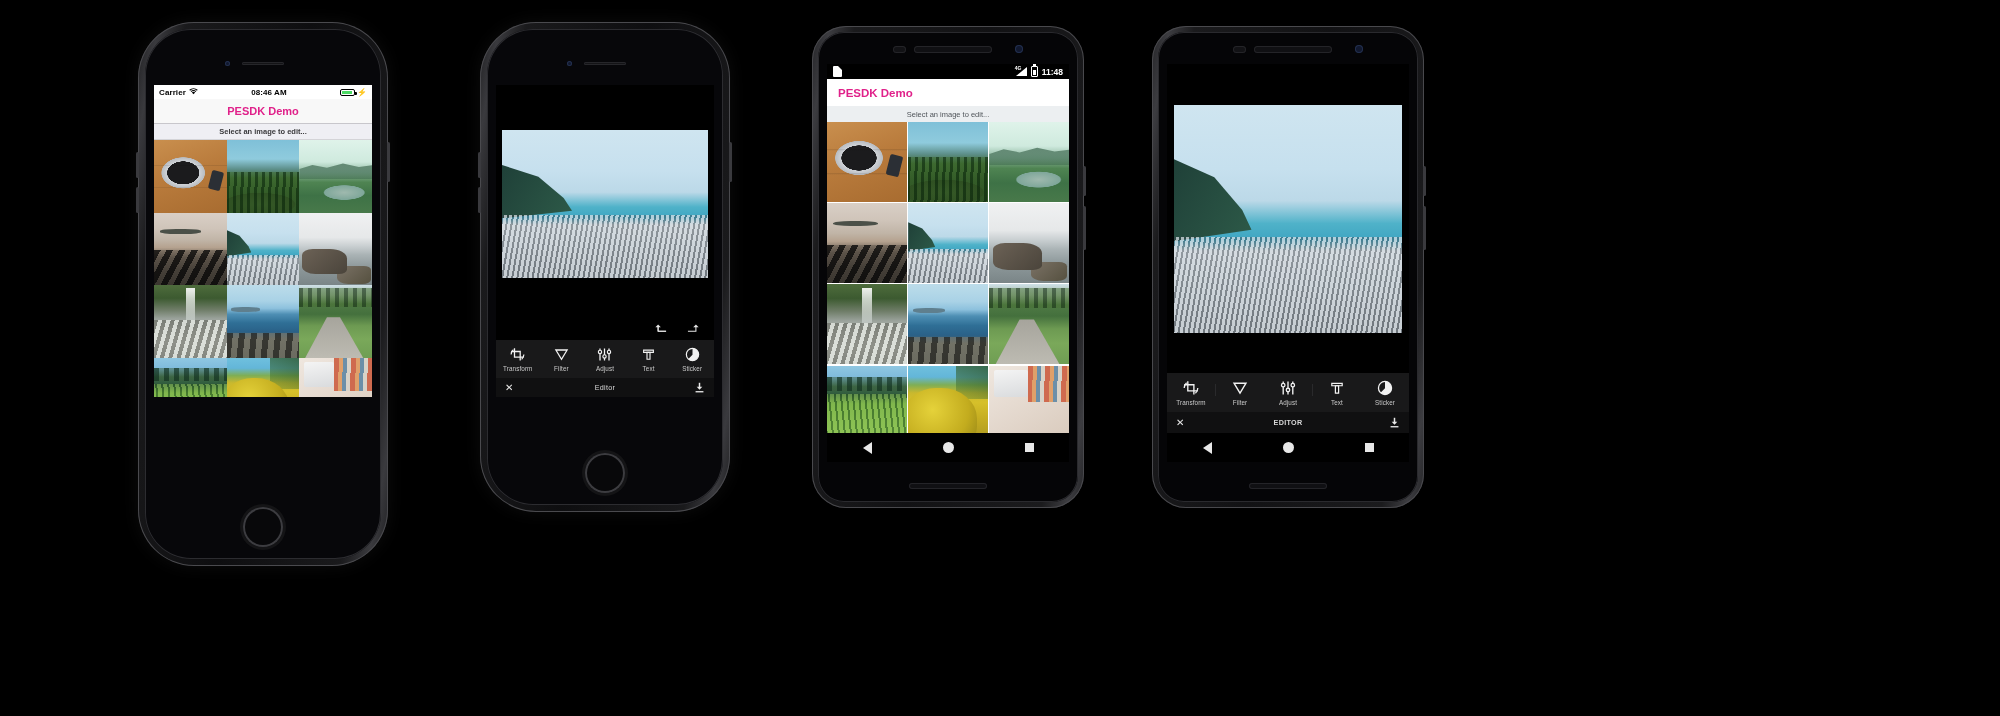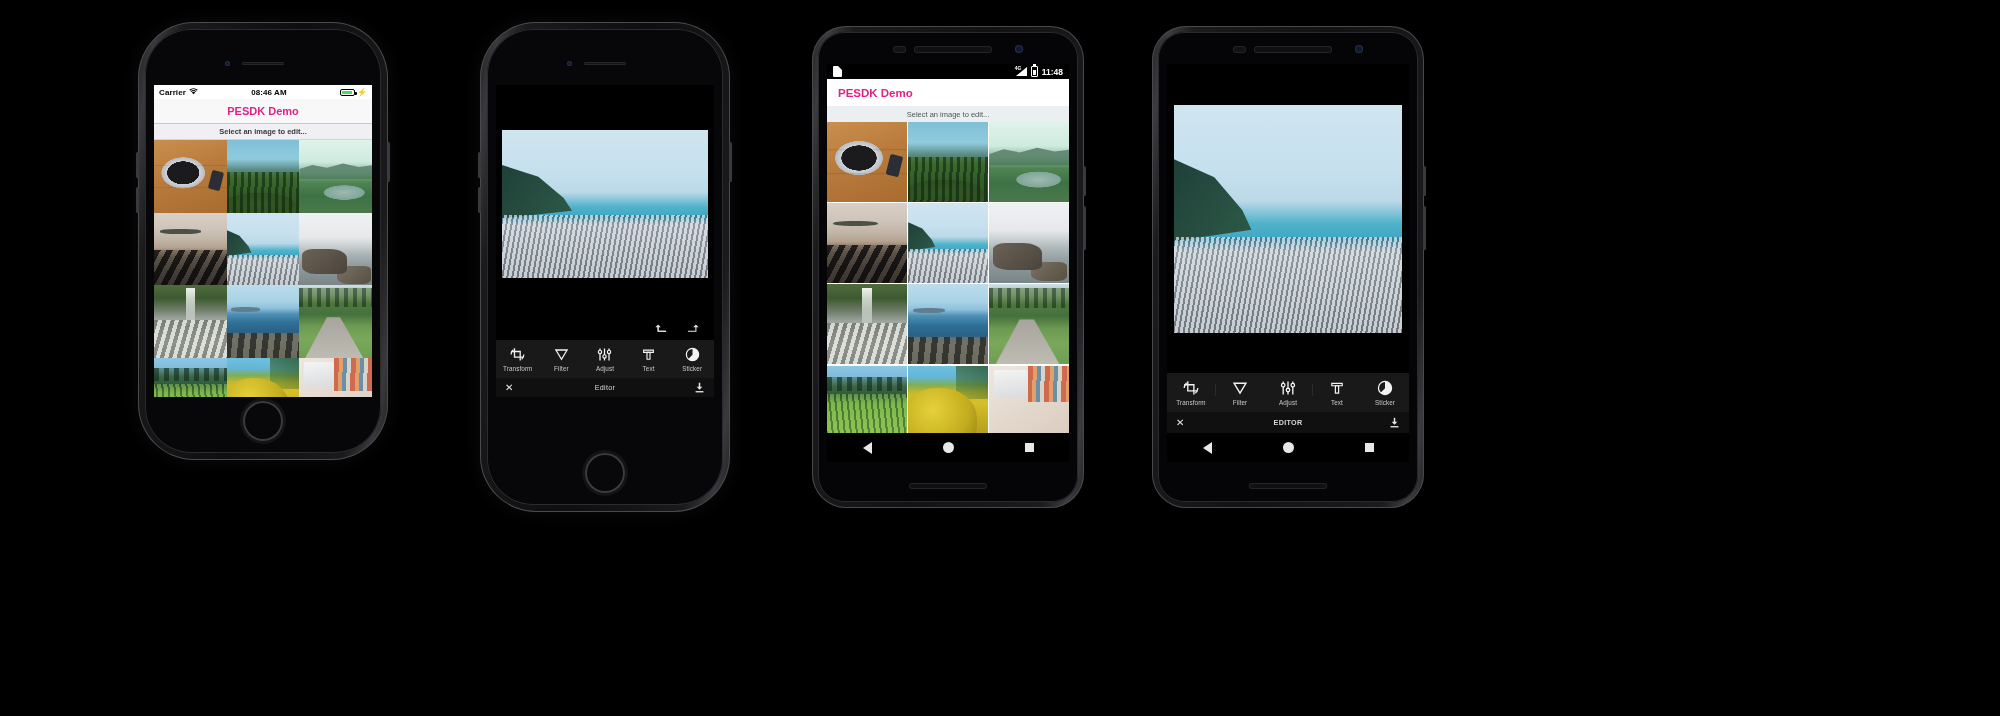--- a/index.html
+++ b/index.html
@@ -88,21 +88,21 @@
   .ed-bottom .etitle{font-size:7.2px;color:#d8d8d8;letter-spacing:.3px;position:absolute;left:0;right:0;text-align:center;pointer-events:none;}
   .ed-bottom-wrap{position:relative;}
   .icn-x{font-size:10px;color:#e9e9e9;line-height:1;}
   .tool-sep{width:1px;background:#2a2a2c;margin:11px 0 16px;}
 </style>
 </head>
 <body>
 
 <div class="stage">
 
-  <div class="device" style="left:138px;top:22px;width:250px;height:438px;">
+  <div class="device" style="left:138px;top:22px;width:250px;height:544px;">
     <div class="iphone-body"></div>
     <div class="sidebtn" style="left:-2px;top:130px;width:3px;height:26px;"></div>
     <div class="sidebtn" style="left:-2px;top:165px;width:3px;height:26px;"></div>
     <div class="sidebtn" style="right:-2px;top:120px;width:3px;height:40px;"></div>
     <div class="iphone-inner" style="left:7px;top:7px;right:7px;bottom:7px;">
       <div class="cam" style="left:80px;top:32px;width:5px;height:5px;"></div>
       <div class="earpiece" style="left:97px;top:33px;width:42px;height:3px;"></div>
       <div class="home-btn" style="left:50%;margin-left:-20px;bottom:12px;width:40px;height:40px;"></div>
       <div class="screen" style="left:9px;top:56px;width:218px;height:312px;background:#fff;">
 

